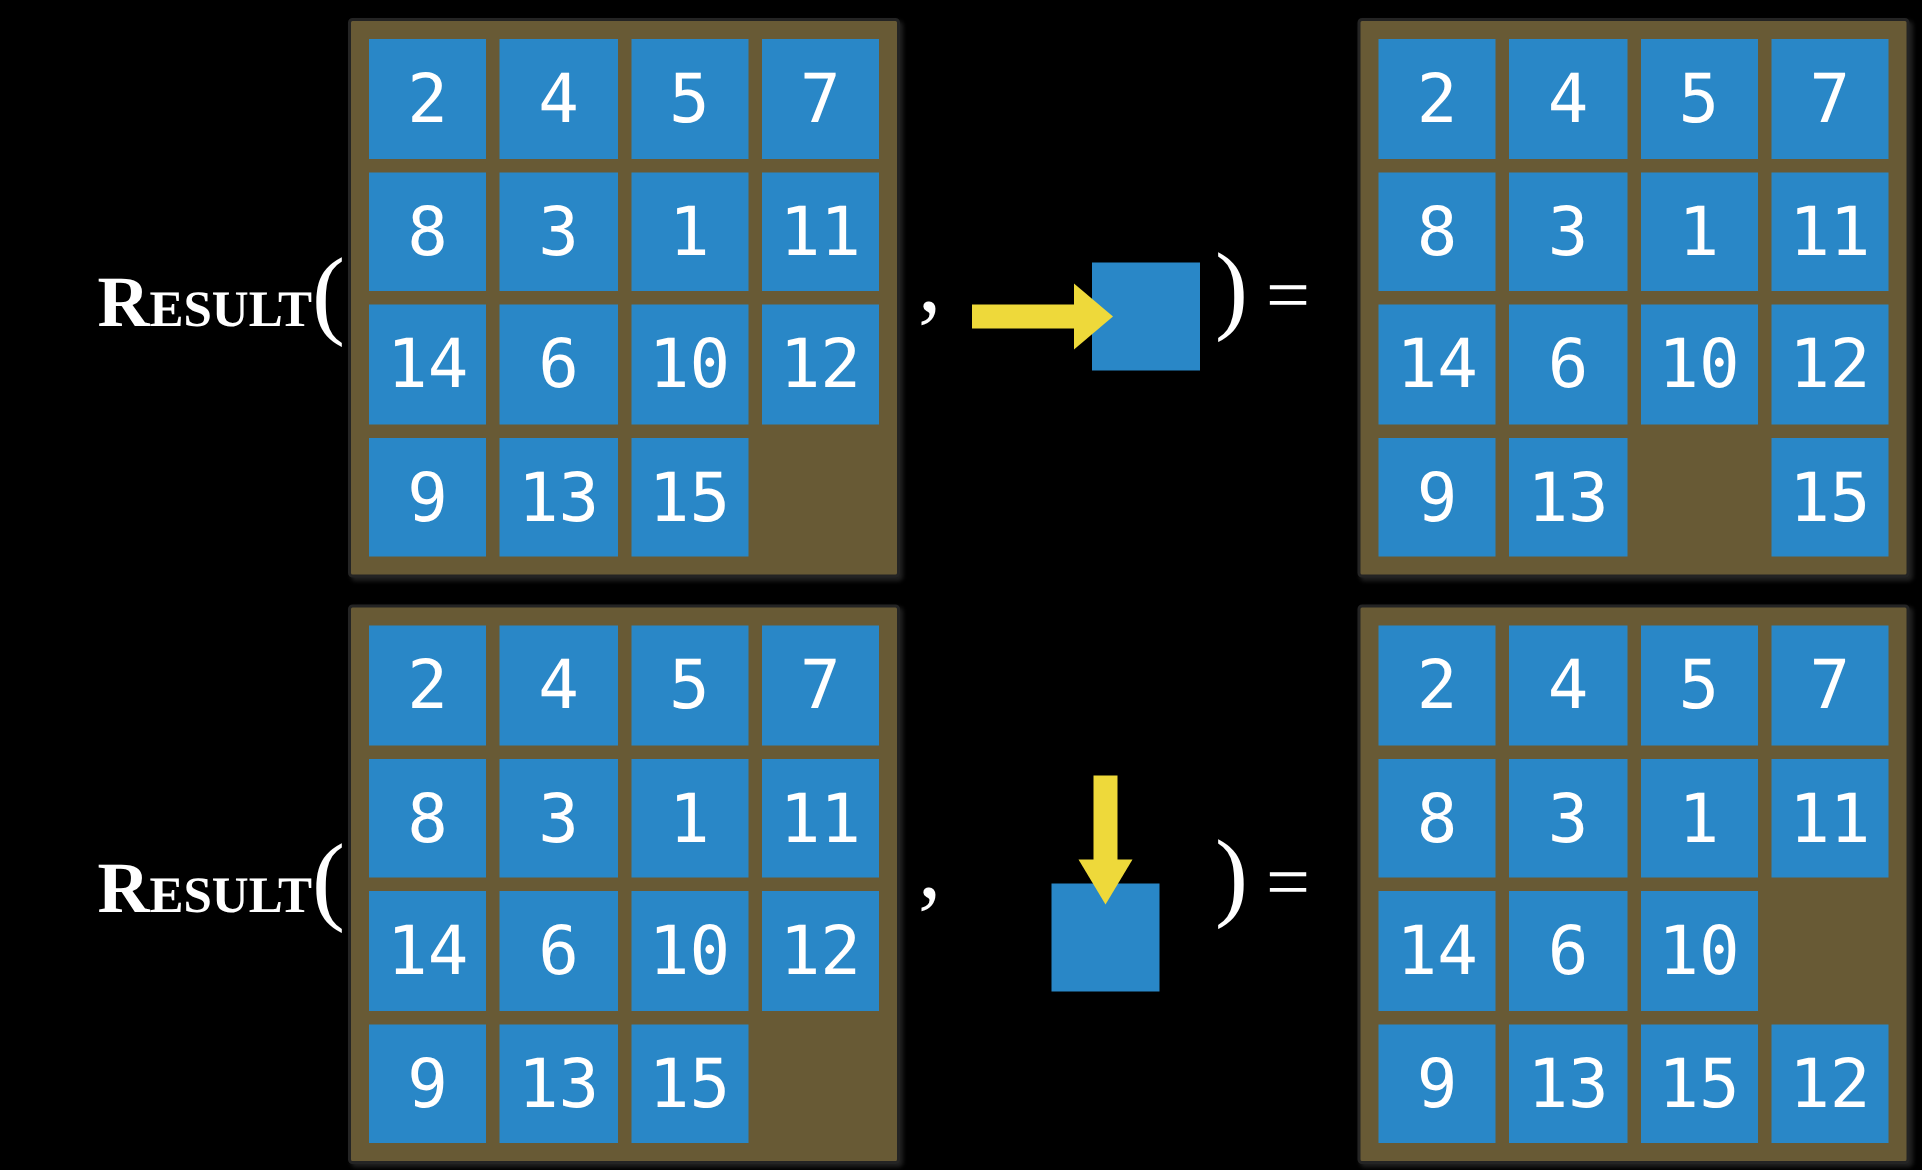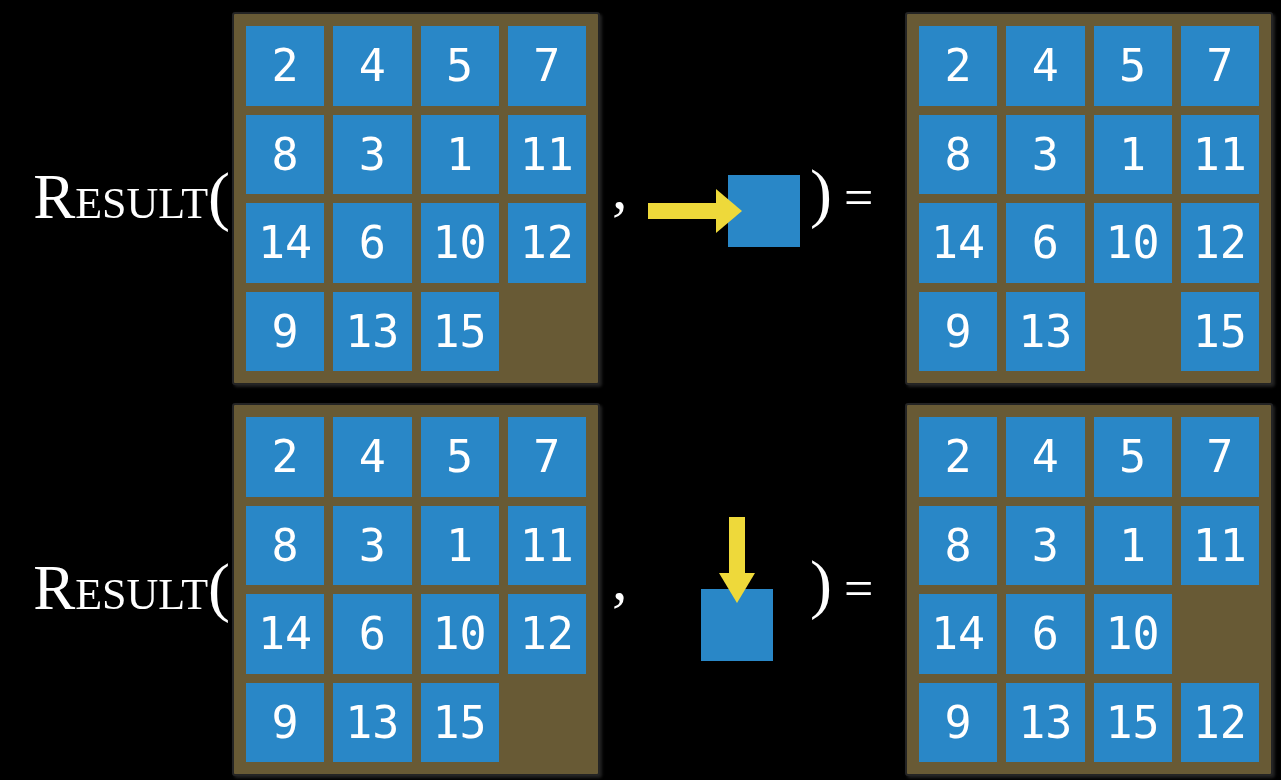--- a/index.html
+++ b/index.html
@@ -20,21 +20,22 @@
     position: absolute;
     left: 0;
     width: 230px;
     text-align: right;
     color: #fff;
     line-height: 1;
     white-space: nowrap;
   }
   .fn-name {
     font-variant: small-caps;
-    font-size: 63px;
+    font-size: 48px;
+    font-weight: bold;
   }
   .fn-paren {
     font-size: 66px;
   }
   .comma {
     position: absolute;
     color: #fff;
     font-size: 62px;
     line-height: 1;
   }

